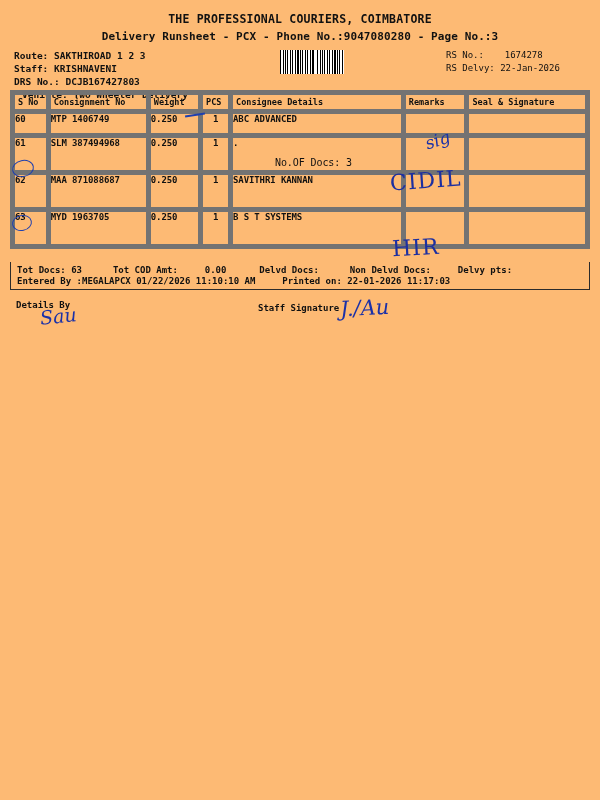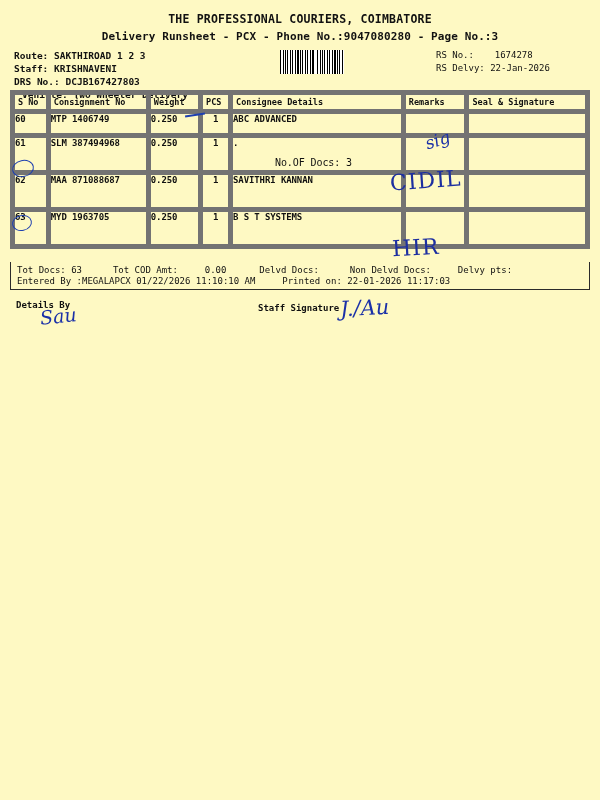--- a/index.html
+++ b/index.html
@@ -12,21 +12,21 @@
     font-family: "DejaVu Sans Mono", monospace;
     color: #111111;
     position: relative;
     overflow: hidden;
   }
 
   .page {
     position: absolute;
     left: 0; top: 0;
     width: 600px; height: 800px;
-    background: #fef9c3;
+    background: #fdba74;
   }
 
   
   .doc-title {
     text-align: center;
     font-weight: bold;
     font-size: 11.5px;
     letter-spacing: 0.2px;
     margin-top: 12px;
   }
@@ -45,21 +45,21 @@
   }
   .meta-left {
     position: absolute;
     left: 14px; top: 0;
     font-size: 9.5px;
     line-height: 13px;
     font-weight: bold;
   }
   .meta-right {
     position: absolute;
-    right: 14px; top: 0;
+    right: 4px; top: 0;
     font-size: 9px;
     line-height: 13px;
     width: 150px;
   }
   .barcode {
     position: absolute;
     left: 280px; top: 1px;
     width: 64px; height: 24px;
     background: repeating-linear-gradient(
       to right,
@@ -123,21 +123,21 @@
   }
 
   
   .totals {
     position: absolute;
     left: 10px;
     width: 580px;
     border: 1px solid #2b2b2b;
     border-top: none;
     font-size: 9px;
-    font-weight: normal;
+    font-weight: bold;
   }
   .totals .row1 { padding: 3px 6px 1px 6px; }
   .totals .row2 { padding: 0 6px 3px 6px; }
   .totals .sp { display: inline-block; }
 
   
   .sigs {
     position: absolute;
     left: 10px;
     width: 580px;

